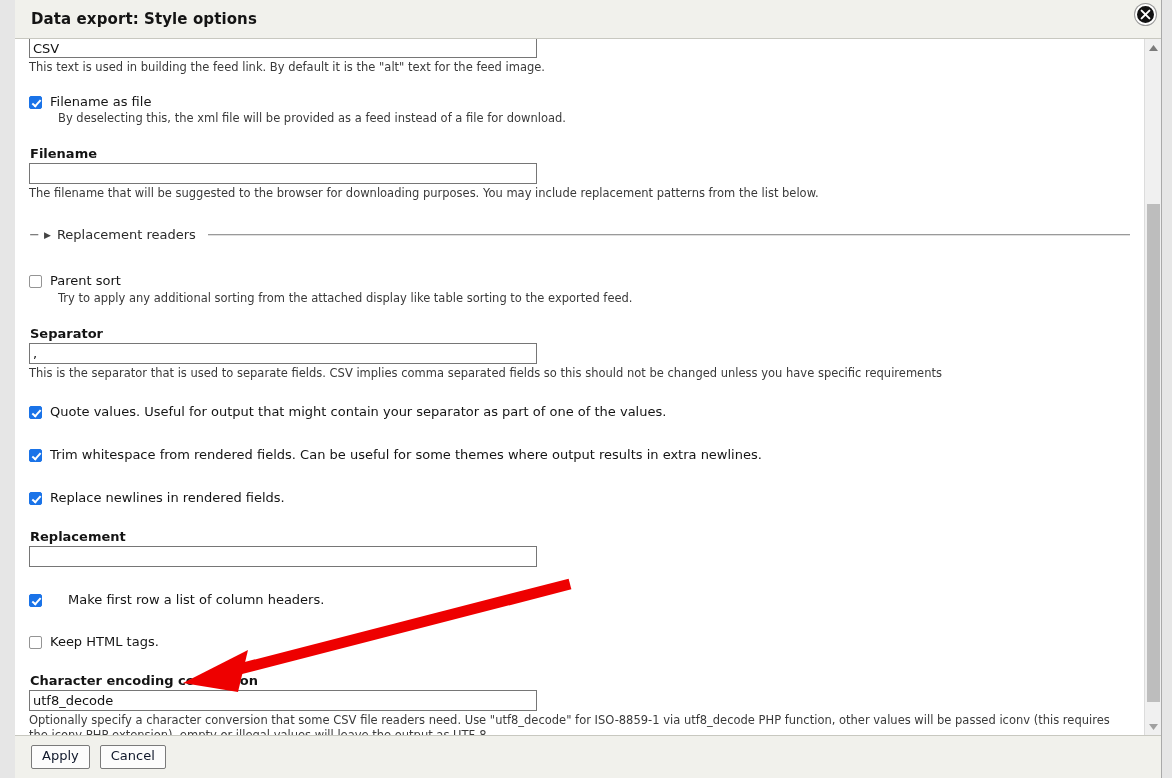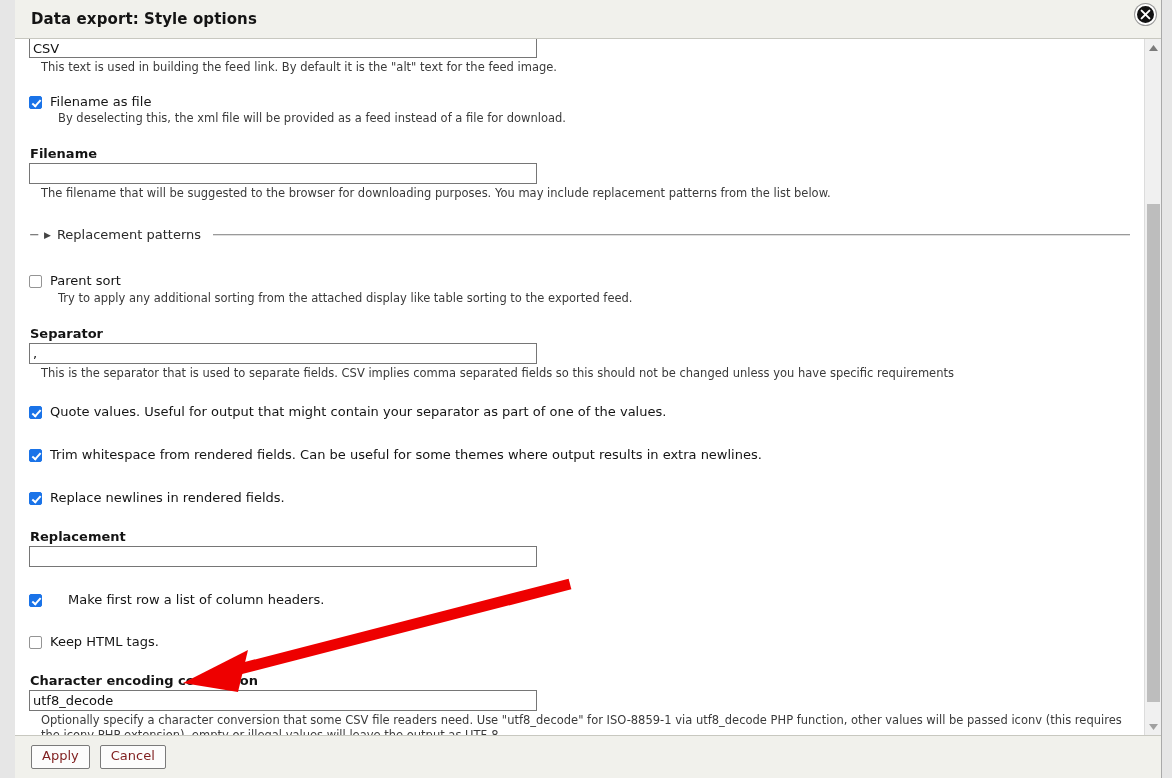--- a/index.html
+++ b/index.html
@@ -112,21 +112,20 @@
     font-weight: bold;
     font-size: 13px;
     color: #141414;
     margin: 0 0 2px 1px;
   }
   .desc {
     font-size: 11.5px;
     color: #3a3a3a;
     line-height: 1.35;
     margin-top: 2px;
-    margin-left: 12px;
   }
   .text-input {
     display: block;
     width: 508px;
     height: 21px;
     border: 1px solid #767676;
     background: #ffffff;
     font-family: "DejaVu Sans", "Liberation Sans", sans-serif;
     font-size: 13px;
     color: #111111;
@@ -230,21 +229,21 @@
     border-top: 1px solid #c8c8c0;
     box-sizing: border-box;
     display: flex;
     align-items: center;
     padding-left: 16px;
     gap: 10px;
   }
   .btn {
     font-family: "DejaVu Sans", "Liberation Sans", sans-serif;
     font-size: 13px;
-    color: #7f1d1d;
+    color: #0f172a;
     background: #fcfcfc;
     border: 1px solid #7a7a7a;
     border-radius: 2px;
     padding: 3px 10px 4px 10px;
     cursor: pointer;
     line-height: 1.15;
   }
 
   
   .annotation {
@@ -290,21 +289,21 @@
 
       <div class="row" style="margin-top:19px;">
         <div class="field-label">Filename</div>
         <input class="text-input" type="text" value="" style="">
         <div class="desc">The filename that will be suggested to the browser for downloading purposes. You may include replacement patterns from the list below.</div>
       </div>
 
       <div class="legend-row">
         <span class="legend-minus">−</span>
         <span class="legend-tri">▶</span>
-        <span class="legend-text">Replacement patterns</span>
+        <span class="legend-text">Replacement readers</span>
         <span class="legend-rule"></span>
       </div>
 
       <div class="row" style="margin-top:31px;">
         <div class="cb-row">
           <span class="cbox"></span>
           <span class="cb-label">Parent sort</span>
         </div>
         <div class="cb-sub">Try to apply any additional sorting from the attached display like table sorting to the exported feed.</div>
       </div>

